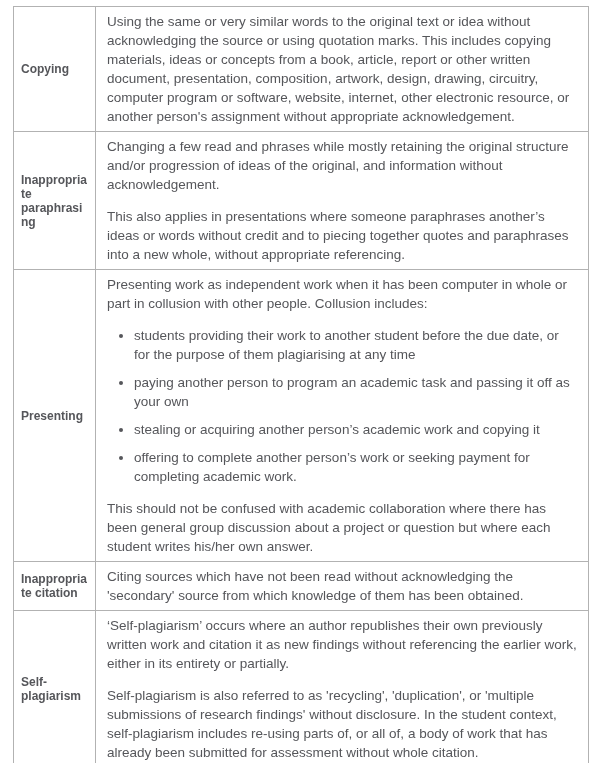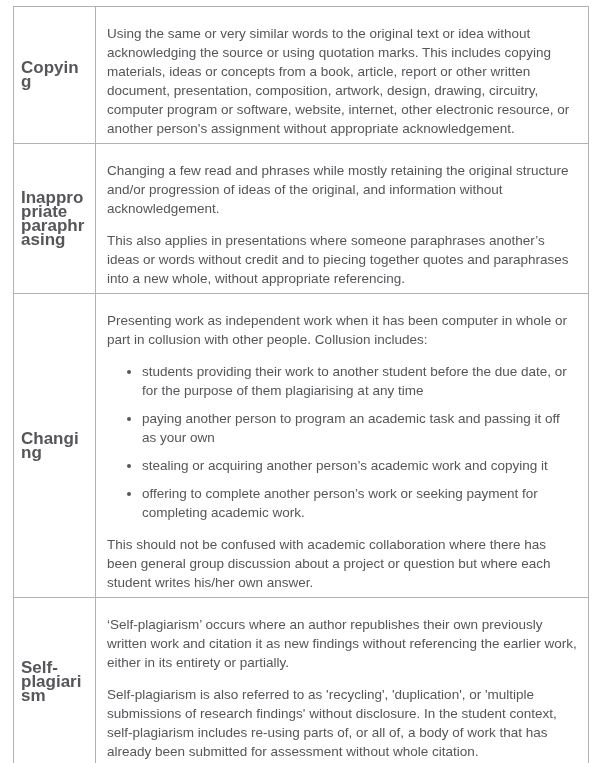--- a/index.html
+++ b/index.html
@@ -17,35 +17,35 @@
     width: 576px;
     table-layout: fixed;
   }
   table.def-table td {
     border: 1px solid #b2b2b2;
     color: #55565a;
   }
   td.label-cell {
     width: 82px;
     vertical-align: middle;
-    font-size: 17px;
+    font-size: 12px;
     font-weight: bold;
     line-height: 14px;
     padding: 4px 7px;
     overflow-wrap: break-word;
   }
   td.content-cell {
     vertical-align: middle;
     font-size: 13.5px;
     line-height: 19px;
     padding: 5px 11px;
   }
-  td.content-cell p { margin: 12px 0 13px 0; }
+  td.content-cell p { margin: 0 0 13px 0; }
   td.content-cell ul { margin: 0 0 13px 0; padding: 0 0 0 27px; }
-  td.content-cell li { margin: 0 0 9px 8px; }
+  td.content-cell li { margin: 0 0 9px 0; }
   td.content-cell li:last-child { margin-bottom: 0; }
   td.content-cell > :last-child { margin-bottom: 0; }
   
   tr:nth-child(1) td { height: 124px; }
   tr:nth-child(2) td { height: 136px; }
   tr:nth-child(3) td { height: 287px; }
   tr:nth-child(4) td { height: 46px; }
   tr:nth-child(5) td { height: 152px; }
 </style>
 </head>
@@ -61,30 +61,36 @@
           </td>
         </tr>
         <tr>
           <td class="label-cell">Inappropriate paraphrasing</td>
           <td class="content-cell">
             <p>Changing a few read and phrases while mostly retaining the original structure and/or progression of ideas of the original, and information without acknowledgement.</p>
             <p>This also applies in presentations where someone paraphrases another’s ideas or words without credit and to piecing together quotes and paraphrases into a new whole, without appropriate referencing.</p>
           </td>
         </tr>
         <tr>
-          <td class="label-cell">Changing</td>
+          <td class="label-cell">Presenting</td>
           <td class="content-cell">
             <p>Presenting work as independent work when it has been computer in whole or part in collusion with other people. Collusion includes:</p>
             <ul>
               <li>students providing their work to another student before the due date, or for the purpose of them plagiarising at any time</li>
               <li>paying another person to program an academic task and passing it off as your own</li>
               <li>stealing or acquiring another person’s academic work and copying it</li>
               <li>offering to complete another person’s work or seeking payment for completing academic work.</li>
             </ul>
             <p>This should not be confused with academic collaboration where there has been general group discussion about a project or question but where each student writes his/her own answer.</p>
+          </td>
+        </tr>
+        <tr>
+          <td class="label-cell">Inappropriate citation</td>
+          <td class="content-cell">
+            <p>Citing sources which have not been read without acknowledging the 'secondary' source from which knowledge of them has been obtained.</p>
           </td>
         </tr>
         <tr>
           <td class="label-cell">Self-plagiarism</td>
           <td class="content-cell">
             <p>‘Self-plagiarism’ occurs where an author republishes their own previously written work and citation it as new findings without referencing the earlier work, either in its entirety or partially.</p>
             <p>Self-plagiarism is also referred to as 'recycling', 'duplication', or 'multiple submissions of research findings' without disclosure. In the student context, self-plagiarism includes re-using parts of, or all of, a body of work that has already been submitted for assessment without whole citation.</p>
           </td>
         </tr>
       </tbody>

